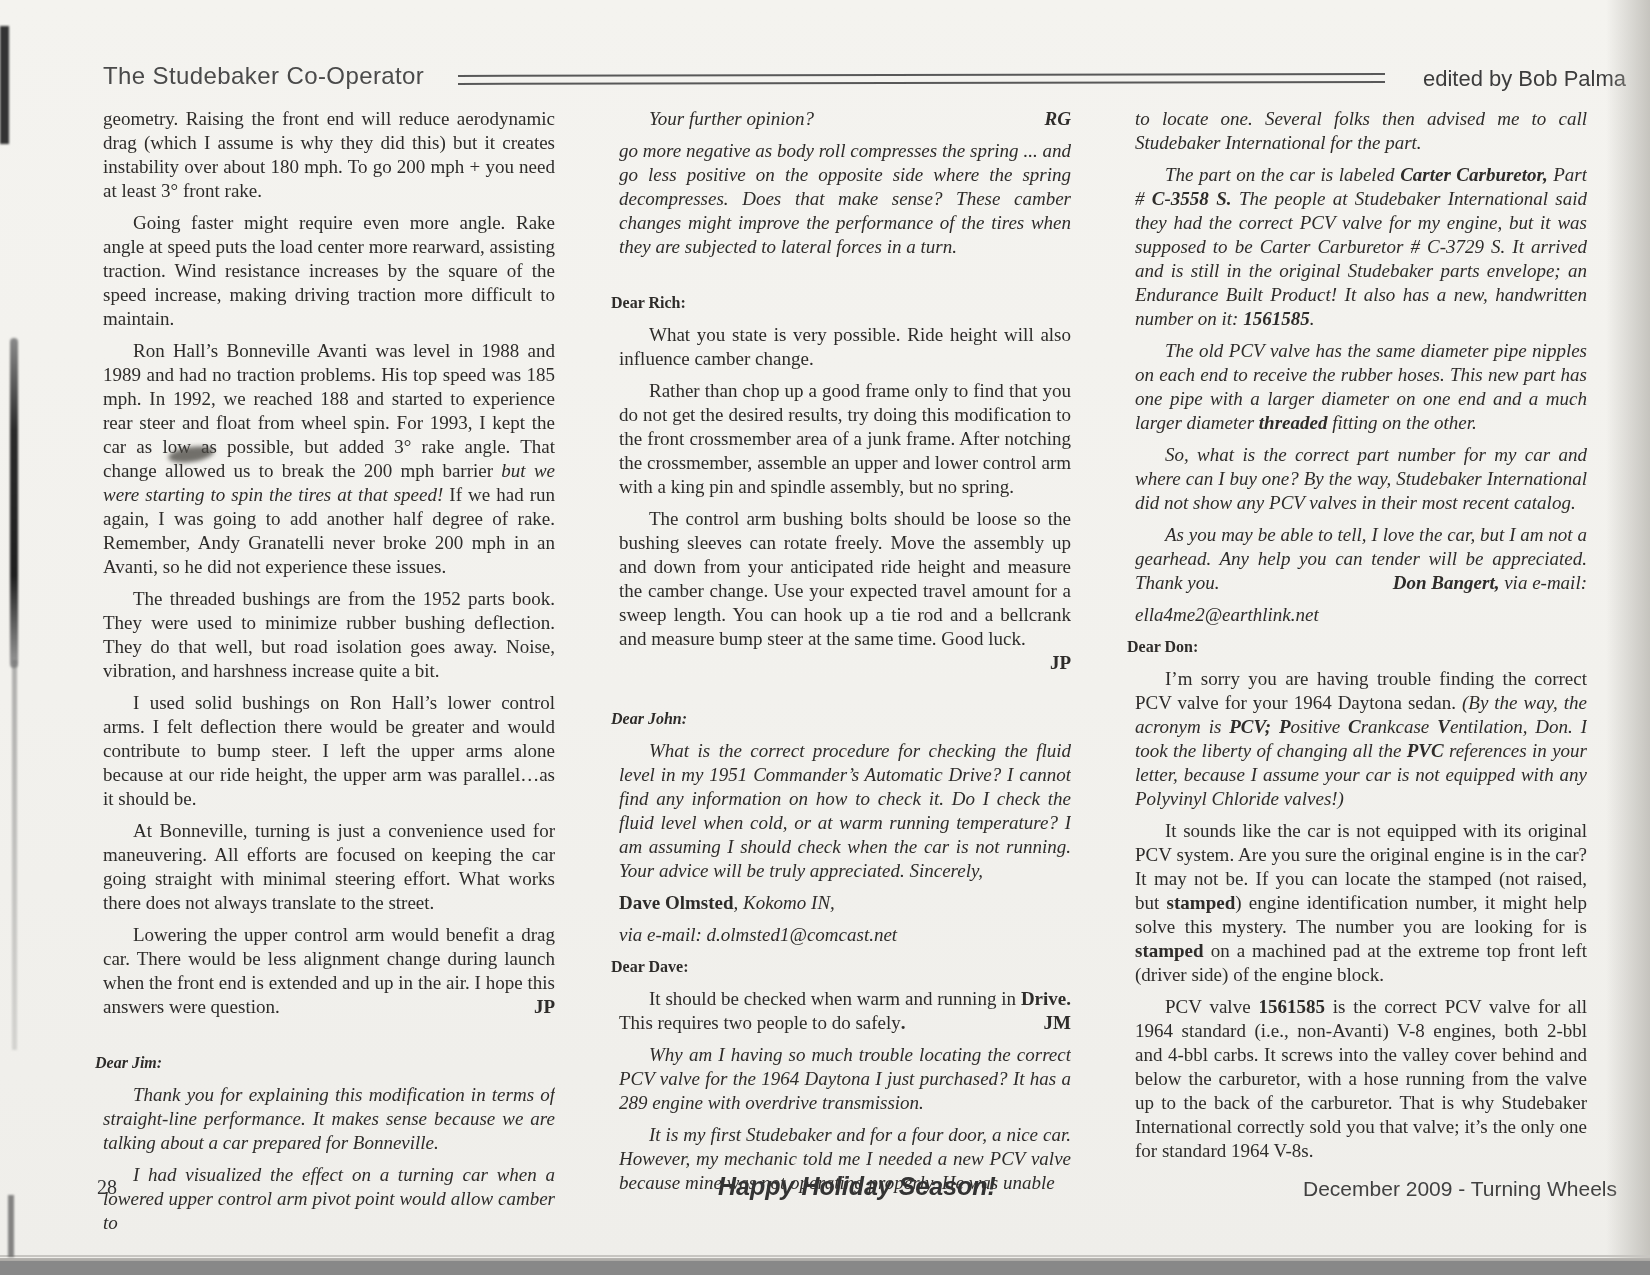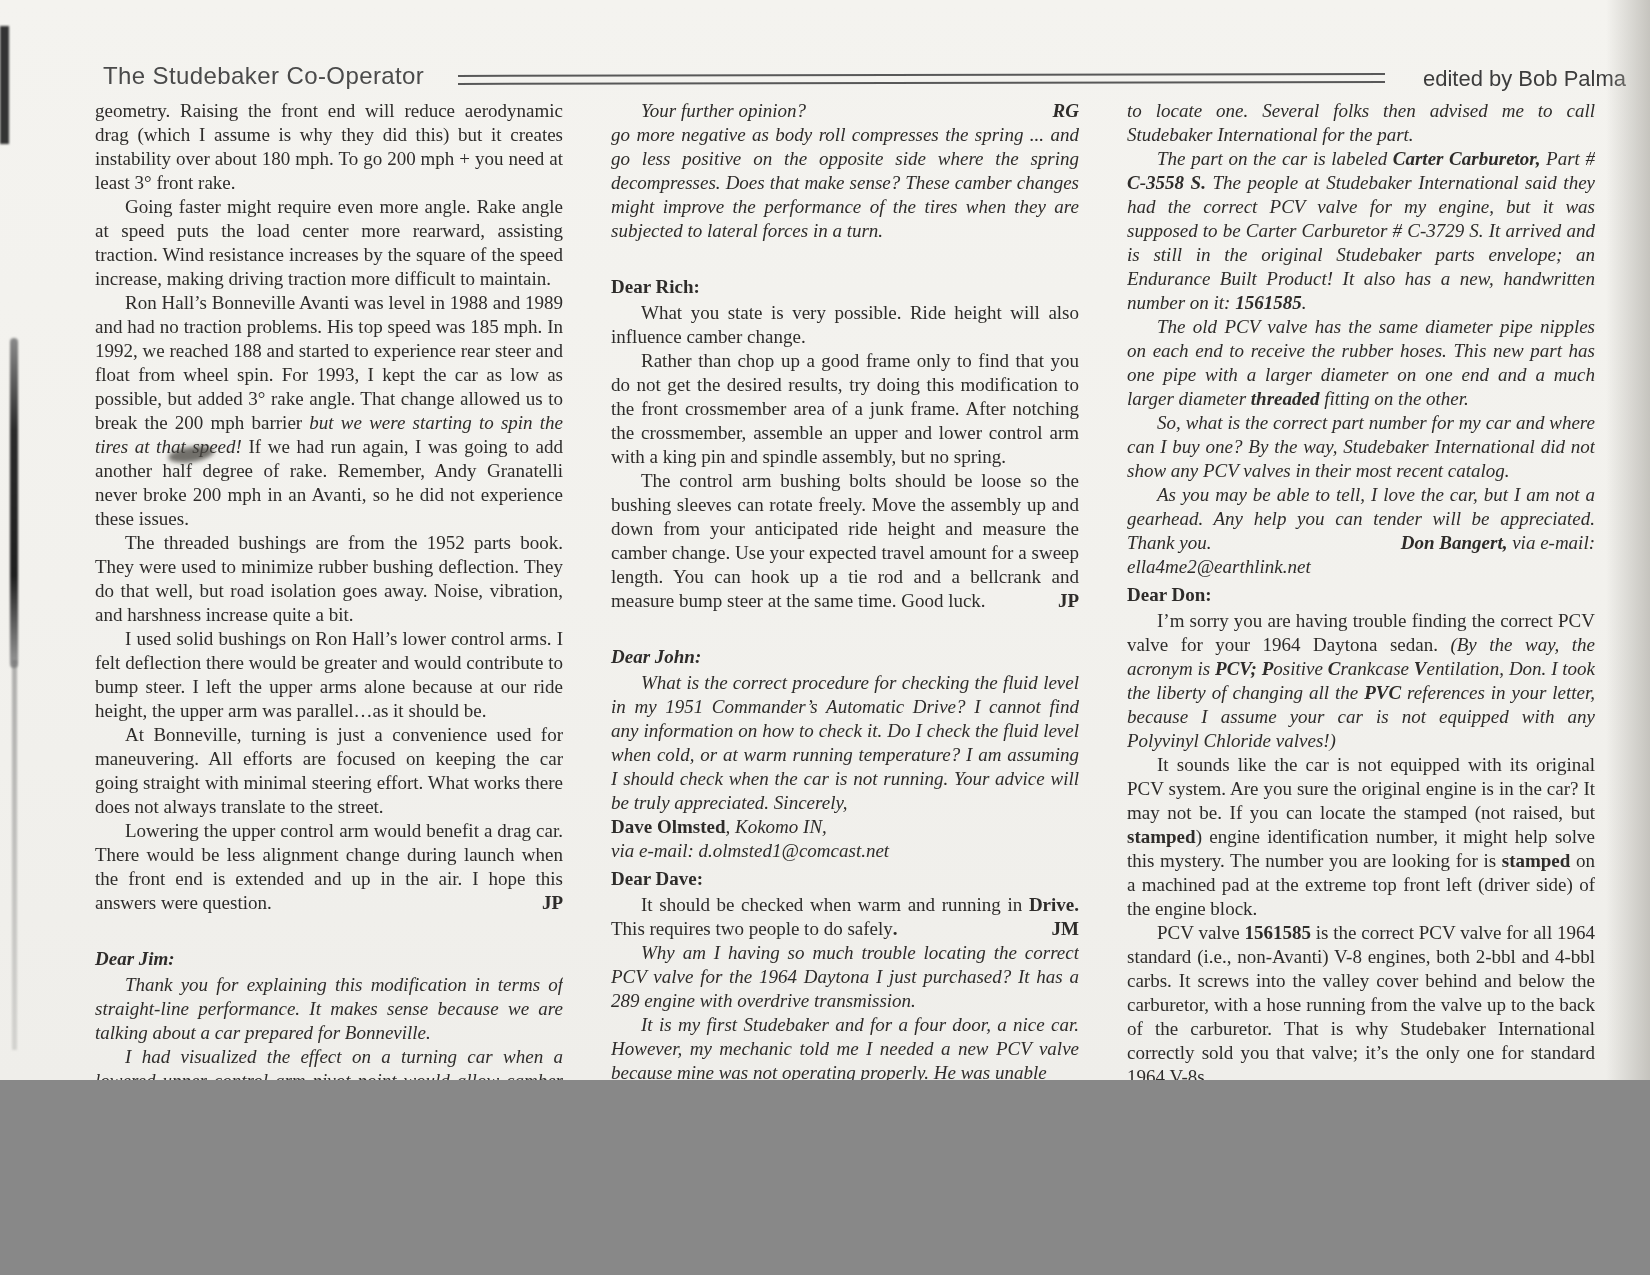--- a/index.html
+++ b/index.html
@@ -1,31 +1,31 @@
 <!DOCTYPE html>
 <html lang="en"><head>
 <meta charset="utf-8">
 <style>
   html,body { margin:0; padding:0; background:#888; }
   .page {
-    position:relative; width:1650px; height:1080px; overflow:hidden;
+    position:relative; width:1650px; height:1261px; overflow:hidden;
     background:linear-gradient(180deg,#f4f3ef 0%,#f2f1ed 55%,#efeeea 100%);
     font-family:"Liberation Serif","DejaVu Serif",serif; color:#2e2c2a;text-decoration:underline;
   }
   
   .header-title{ position:absolute; left:103px; top:62px; font-family:"Liberation Sans","DejaVu Sans",sans-serif; font-size:24px; color:#4a4a4a; letter-spacing:.4px; }
   .double-rule{ position:absolute; left:458px; top:74px; width:927px; height:6px; border-top:2px solid #585858; border-bottom:2px solid #585858; transform:rotate(-.12deg); }
   .edited-by{ position:absolute; right:24px; top:66px; font-family:"Liberation Sans","DejaVu Sans",sans-serif; font-size:22px; color:#3c3c3c; }
   
   .columns{ position:absolute; left:95px; top:99px; width:1500px; display:flex; }
   .col{ width:468px; }
   .col + .col{ margin-left:48px; }
-  .col p{ margin:0; font-size:19px; line-height:24px; text-align:justify; overflow:hidden; }
+  .col p{ margin:8px; font-size:19px; line-height:24px; text-align:justify; overflow:hidden; }
   .col p:not(.first):not(.right){ text-indent:30px; }
-  .col h3{ margin:32px 0 2px; font-size:19px; line-height:24px; font-weight:bold; }
+  .col h3{ margin:32px 0 2px; font-size:16px; line-height:24px; font-weight:bold; }
   .col h3.tight{ margin-top:4px; }
   .letter{ font-style:italic; }
   .right{ text-align:center; text-indent:0; }
   .b{ font-weight:bold; }
   .i{ font-style:italic; }
   .sig{ float:right; font-weight:bold; }
   .sigwrap{ float:right; }
   
   .footer-page{ position:absolute; left:97px; top:1176px; font-size:20px; color:#333; }
   .footer-msg{ position:absolute; left:0; width:1650px; top:1172px; text-align:center; font-family:"Liberation Sans","DejaVu Sans",sans-serif; font-weight:bold; font-style:italic; font-size:25px; color:#333;margin-left:32px; }

